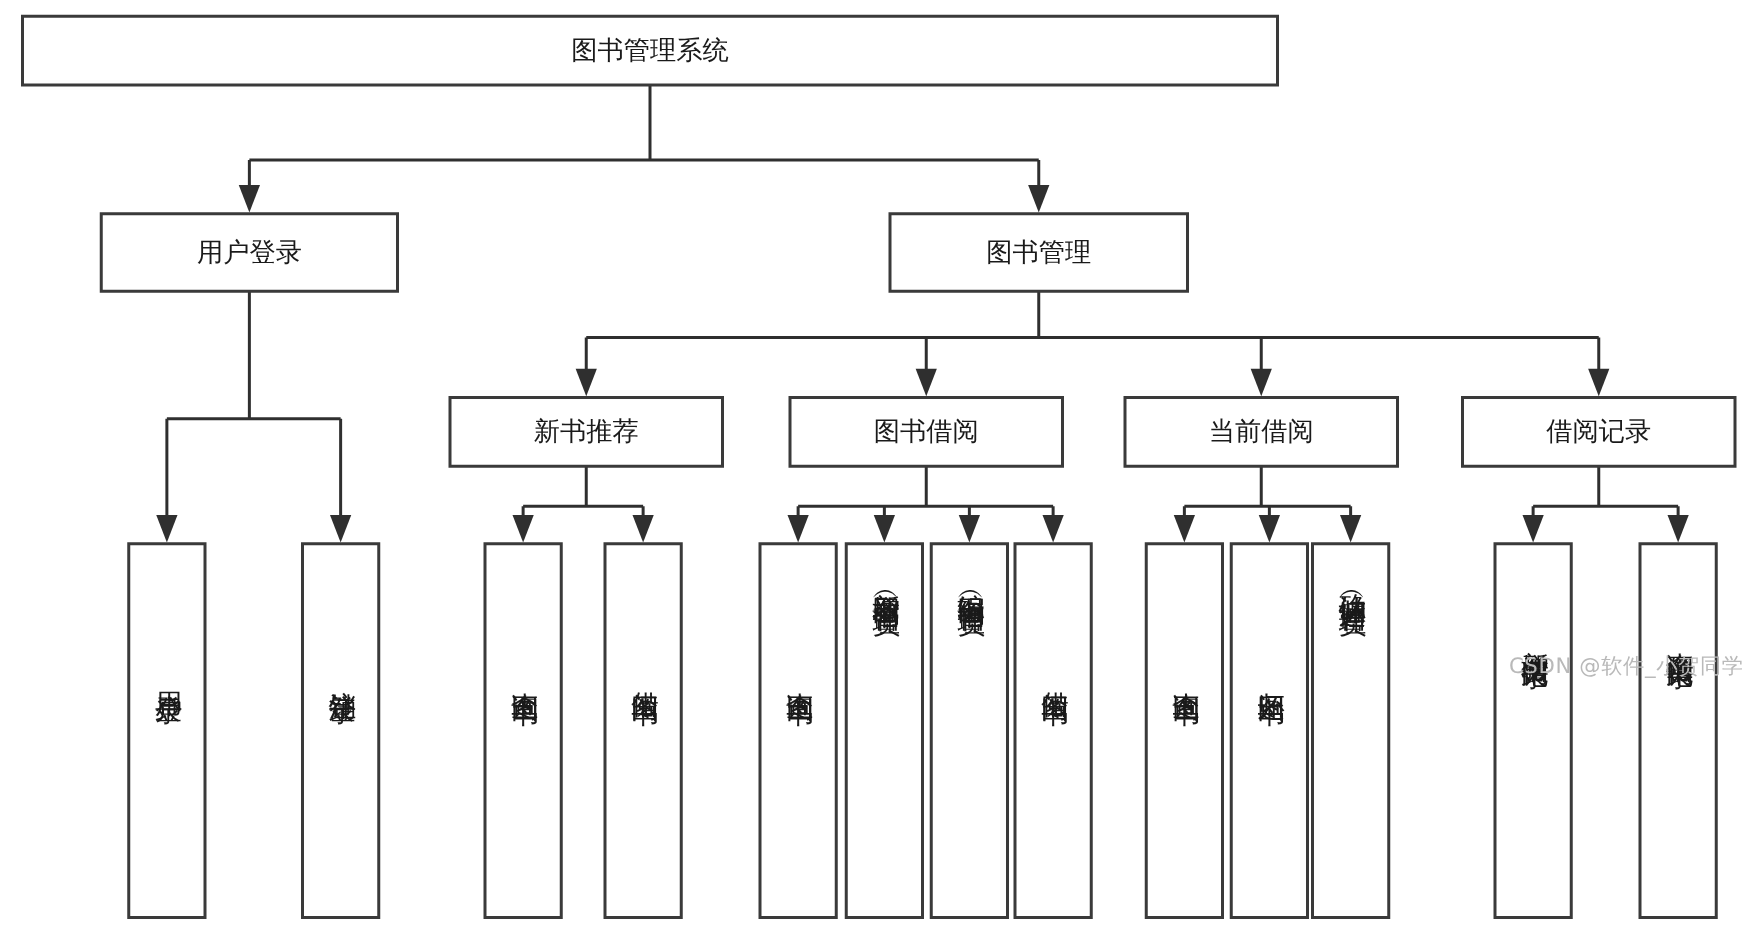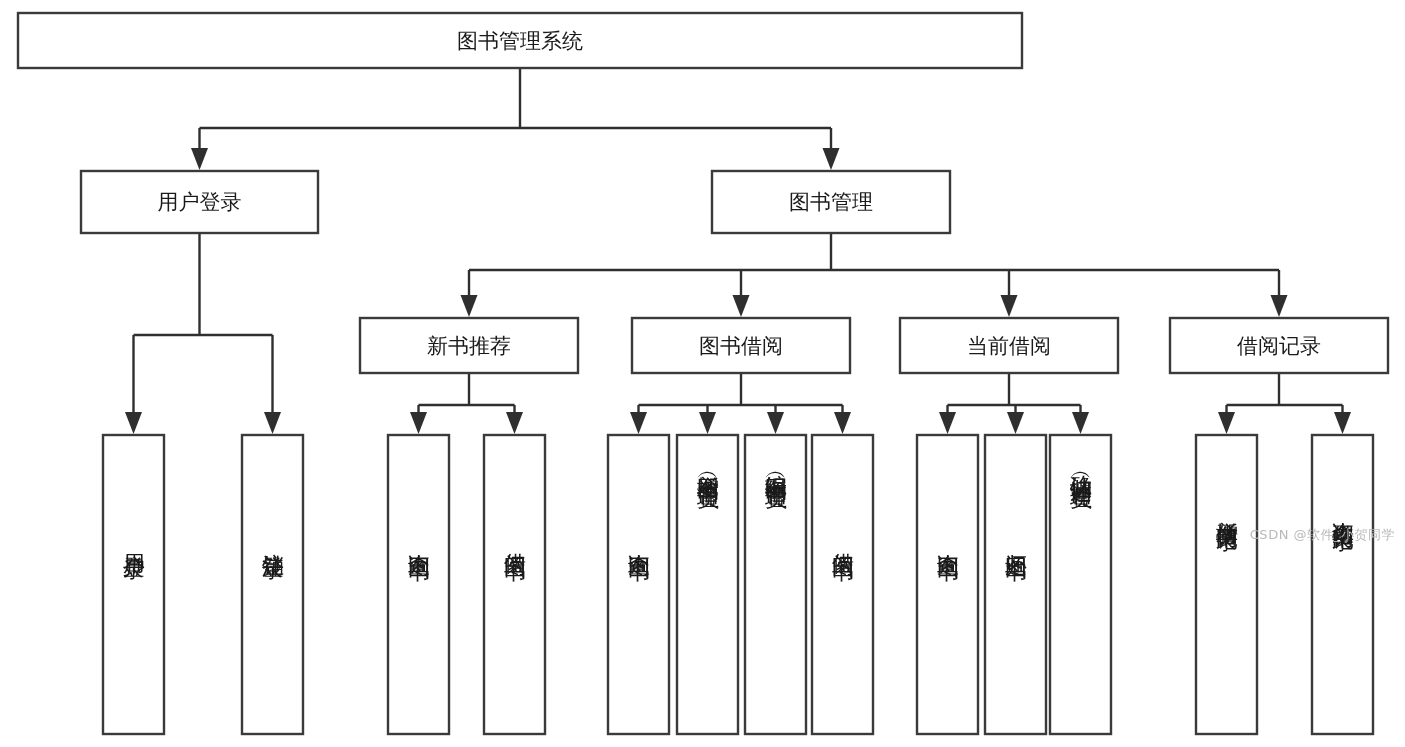--- a/index.html
+++ b/index.html
@@ -58,21 +58,21 @@
   }
   .arrow-head {
     fill: #2f2f2f;
     stroke: none;
   }
   .watermark {
     position: absolute;
     right: 10px;
     bottom: 6px;
     font-family: "DejaVu Sans", "Liberation Sans", sans-serif;
-    font-size: 13px;
+    font-size: 17px;
     color: #b9b9b9;
     letter-spacing: 0.5px;
     user-select: none;
     pointer-events: none;
     white-space: nowrap;
     text-align: right;
   }
 </style>
 </head>
 <body>

